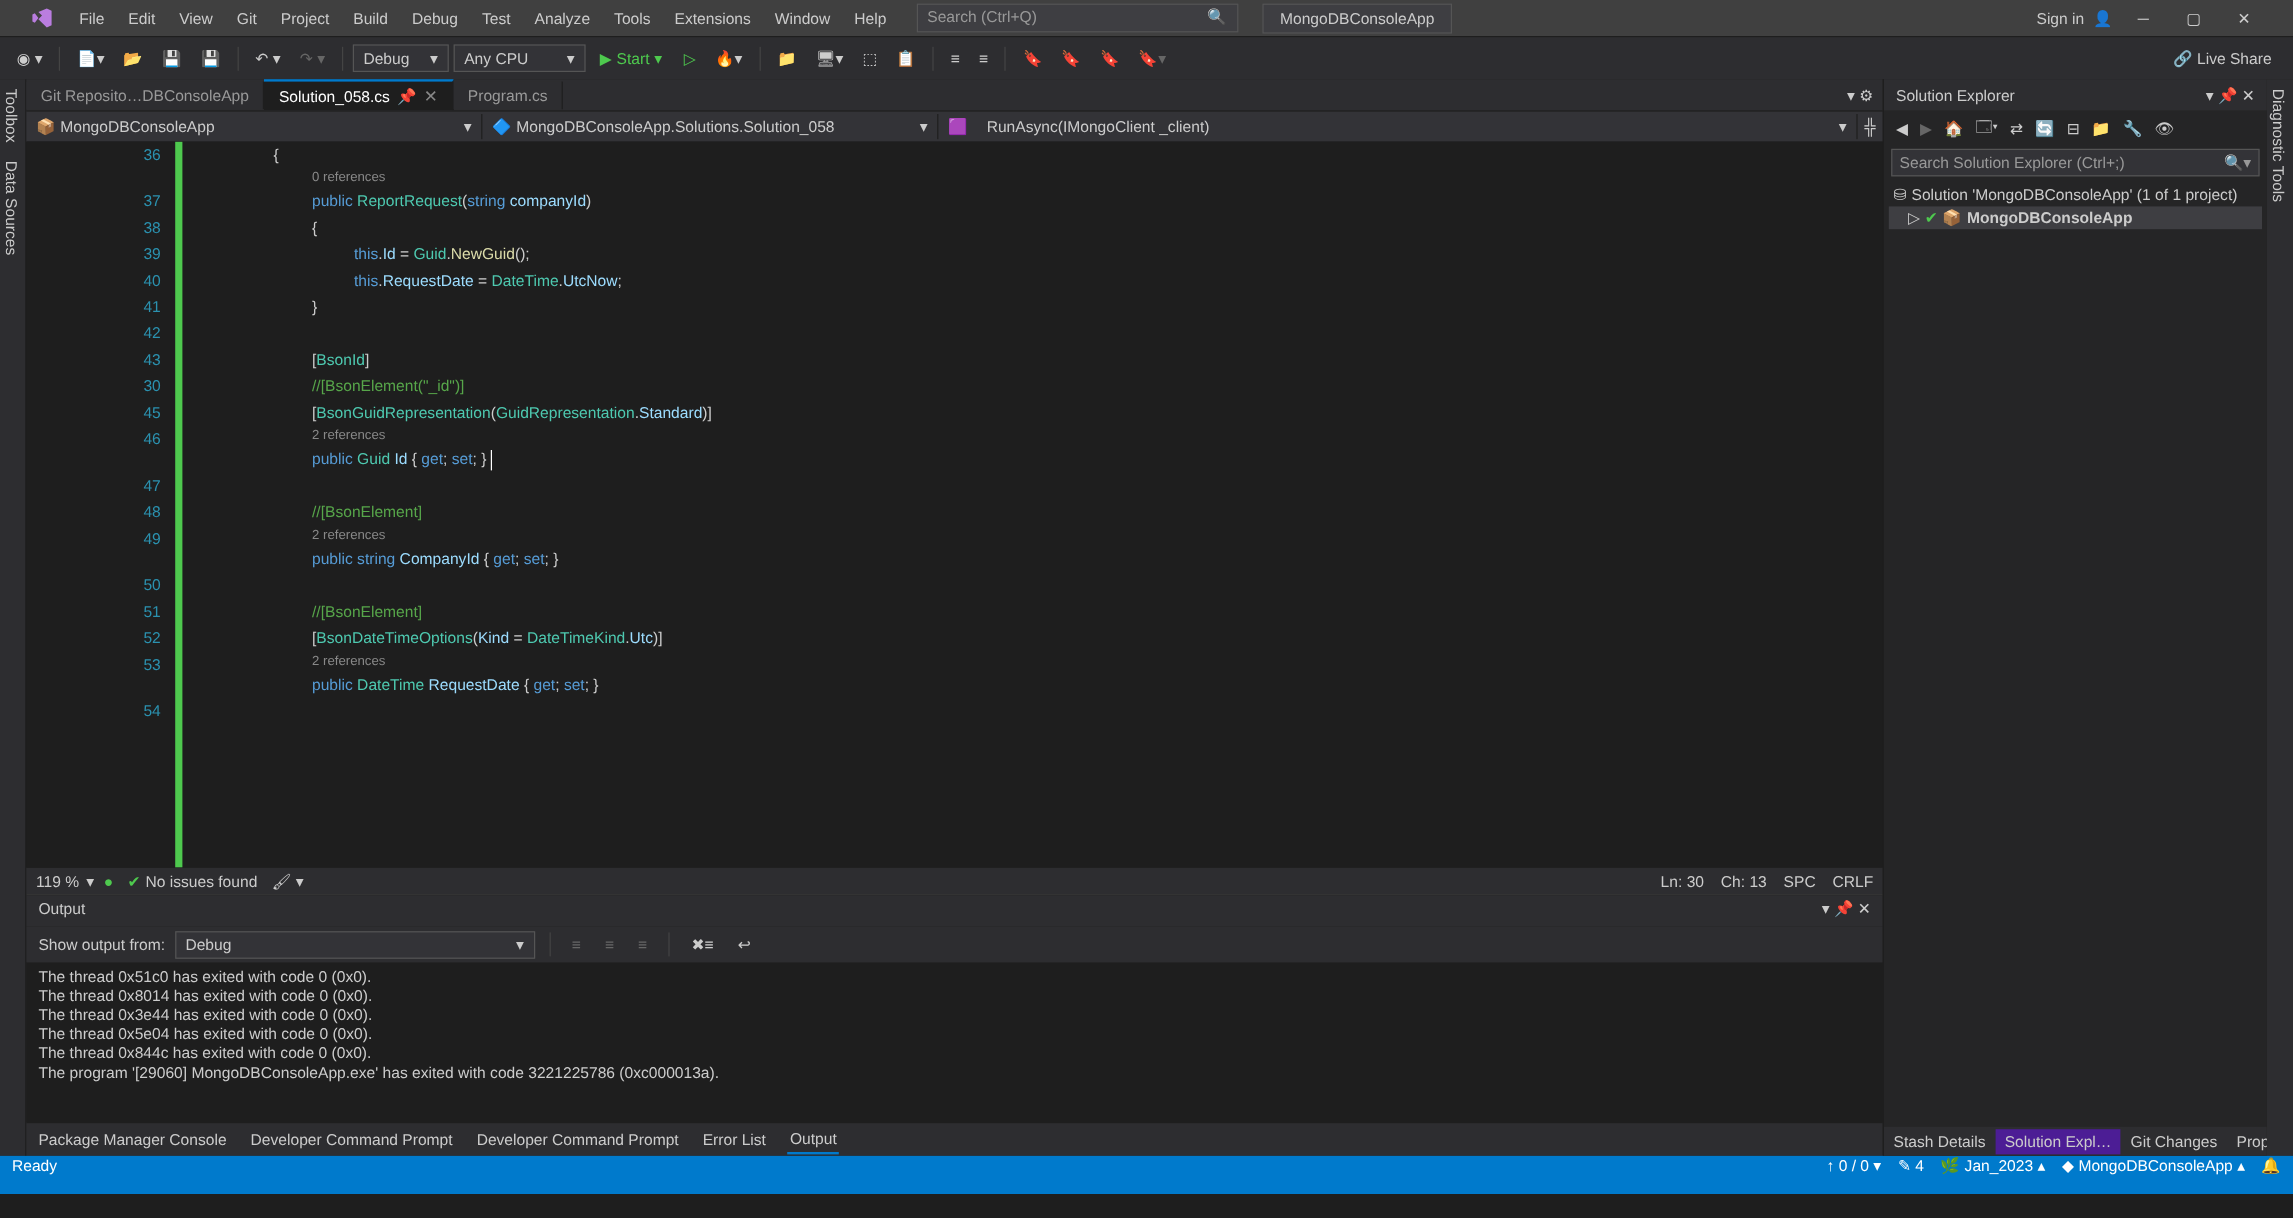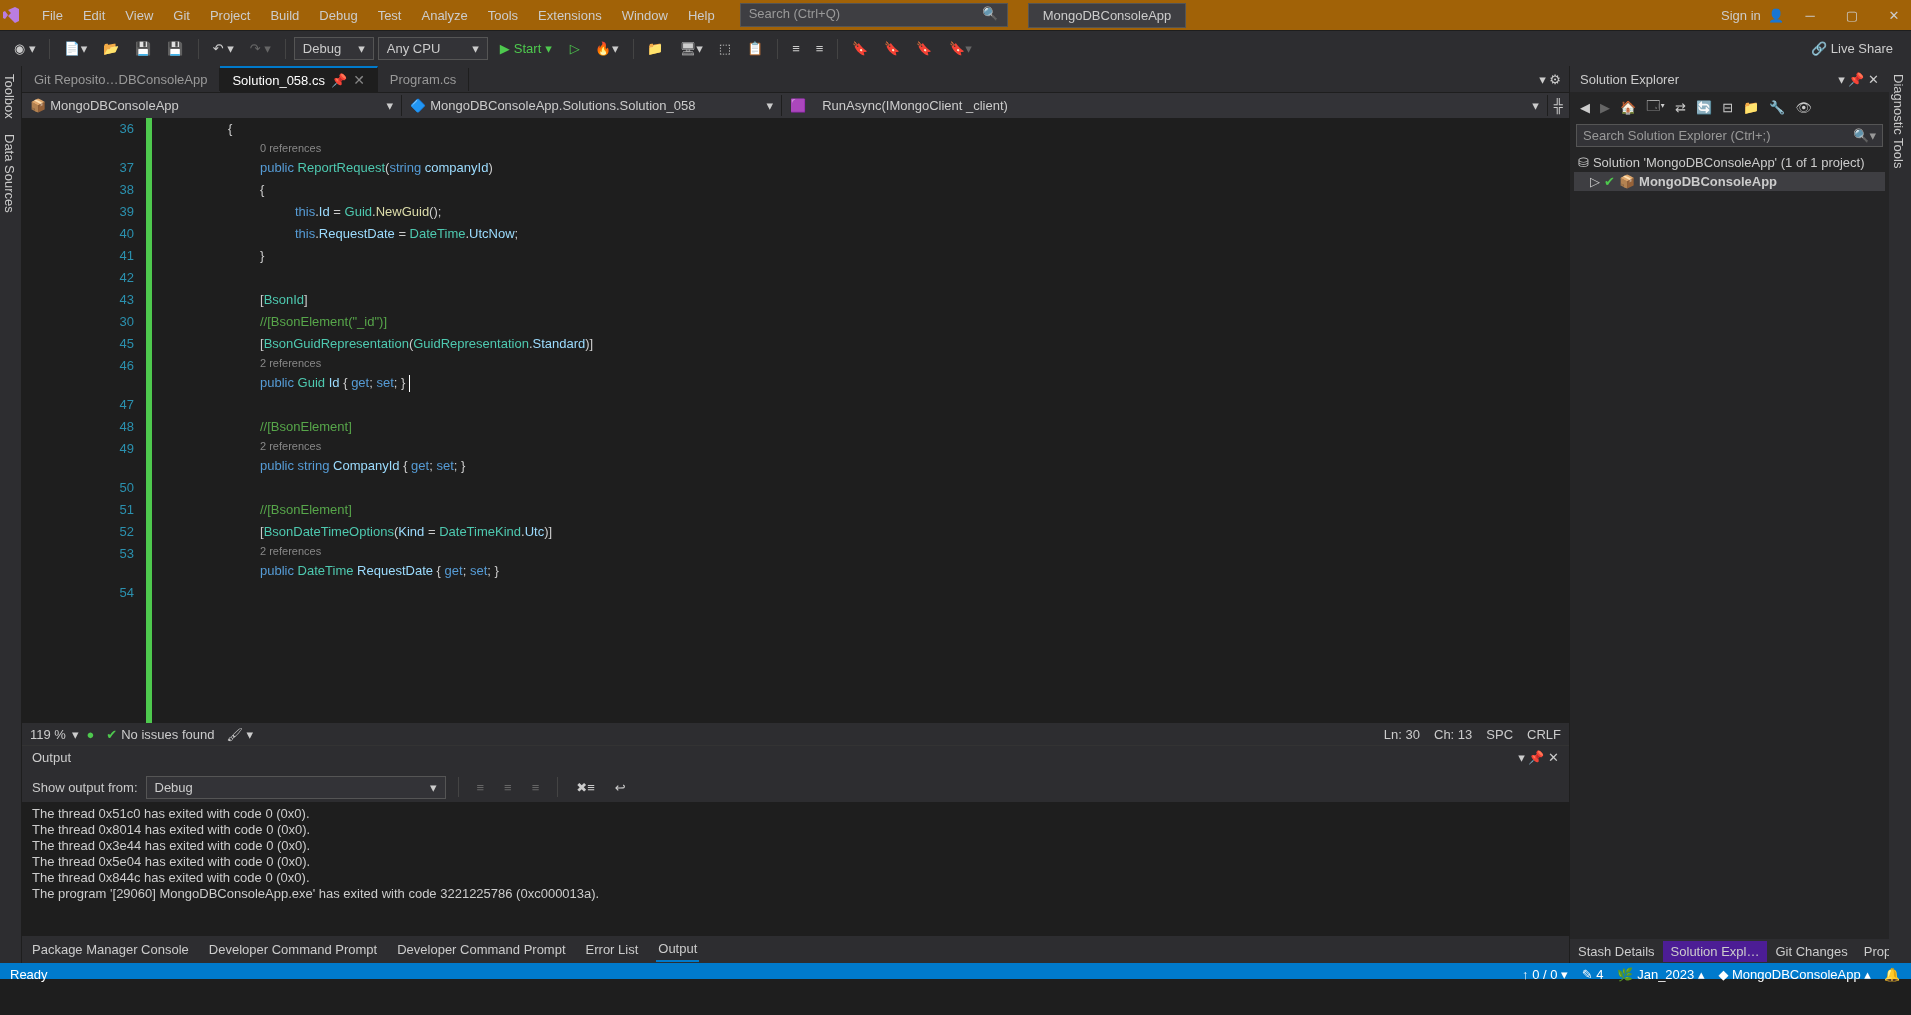--- a/index.html
+++ b/index.html
@@ -1,17 +1,17 @@
 <!DOCTYPE html>
 <html><head>
 <meta charset="utf-8">
 <style>
 *{margin:0;padding:0;box-sizing:border-box;font-family:'Segoe UI',Tahoma,sans-serif;font-size:13px}
 body{background:#1e1e1e;color:#ccc;overflow:hidden;width:1911px;height:1015px;position:relative}
-.titlebar{height:30px;background:#a16207;display:flex;align-items:center;padding:0 0}
+.titlebar{height:30px;background:#404040;display:flex;align-items:center;padding:0 24px}
 .vs-logo{width:22px;height:22px;margin-right:10px;display:flex;align-items:center;justify-content:center}
 .menu{display:flex;gap:0}
 .menu-item{padding:4px 10px;color:#ccc;cursor:pointer}
 .search-box{margin-left:15px;background:#3e3e42;border:1px solid #555;padding:2px 8px;width:268px;color:#999;height:24px;display:flex;justify-content:space-between}
 .app-badge{margin-left:20px;background:#3e3e42;padding:4px 14px;border:1px solid #555}
 .titlebar-right{margin-left:auto;display:flex;align-items:center;gap:8px}
 .win-btn{width:34px;height:28px;display:flex;align-items:center;justify-content:center;color:#ccc}
 .toolbar{height:36px;background:#2d2d30;border-top:1px solid #1e1e1e;display:flex;align-items:center;padding:0 8px;gap:4px}
 .tool-btn{padding:4px 6px;color:#ccc;display:flex;align-items:center}
 .combo{background:#333337;border:1px solid #555;padding:3px 8px;min-width:80px;color:#ccc;display:flex;align-items:center;justify-content:space-between}
@@ -47,21 +47,21 @@
 .editor-status{height:22px;background:#2d2d30;display:flex;align-items:center;padding:0 8px;font-size:12px;color:#ccc}
 .editor-status .right{margin-left:auto;display:flex;gap:14px}
 .output-panel{height:190px;background:#1e1e1e;border-top:1px solid #333;display:flex;flex-direction:column}
 .output-header{height:26px;background:#2d2d30;padding:4px 10px;color:#ccc}
 .output-toolbar{height:30px;display:flex;align-items:center;padding:0 10px;gap:8px;background:#2d2d30}
 .output-content{flex:1;padding:4px 10px;font-family:Consolas,monospace;font-size:12px;color:#ccc;overflow:auto}
 .output-line{line-height:16px;white-space:pre}
 .bottom-tabs{height:28px;background:#2d2d30;display:flex;align-items:center;padding:0 8px;gap:16px;font-size:13px;border-top:1px solid #1e1e1e}
 .bottom-tab{color:#ccc;padding:4px 2px}
 .bottom-tab.active{border-bottom:2px solid #007acc}
-.statusbar{height:16px;background:#007acc;display:flex;align-items:flex-start;padding:4px 10px;color:#fff;font-size:12px}
+.statusbar{height:32px;background:#007acc;display:flex;align-items:flex-end;padding:16px 10px;color:#fff;font-size:12px}
 .statusbar .right{margin-left:auto;display:flex;gap:14px;align-items:center}
 .sidebar{width:320px;background:#252526;border-left:1px solid #1e1e1e;display:flex;flex-direction:column}
 .sb-header{height:26px;background:#2d2d30;padding:4px 10px;display:flex;align-items:center;justify-content:space-between}
 .sb-toolbar{height:30px;display:flex;align-items:center;padding:0 6px;gap:2px}
 .sb-toolbar span{padding:3px 4px;color:#ccc}
 .sb-search{margin:2px 6px;background:#333337;border:1px solid #555;padding:3px 6px;color:#999;display:flex;justify-content:space-between}
 .sb-tree{flex:1;padding:4px}
 .tree-row{padding:2px 4px;display:flex;align-items:center;gap:4px;font-size:12px}
 .tree-row.sel{background:#3e3e42}
 .side-tabs{height:24px;background:#2d2d30;display:flex;align-items:center;font-size:12px}

